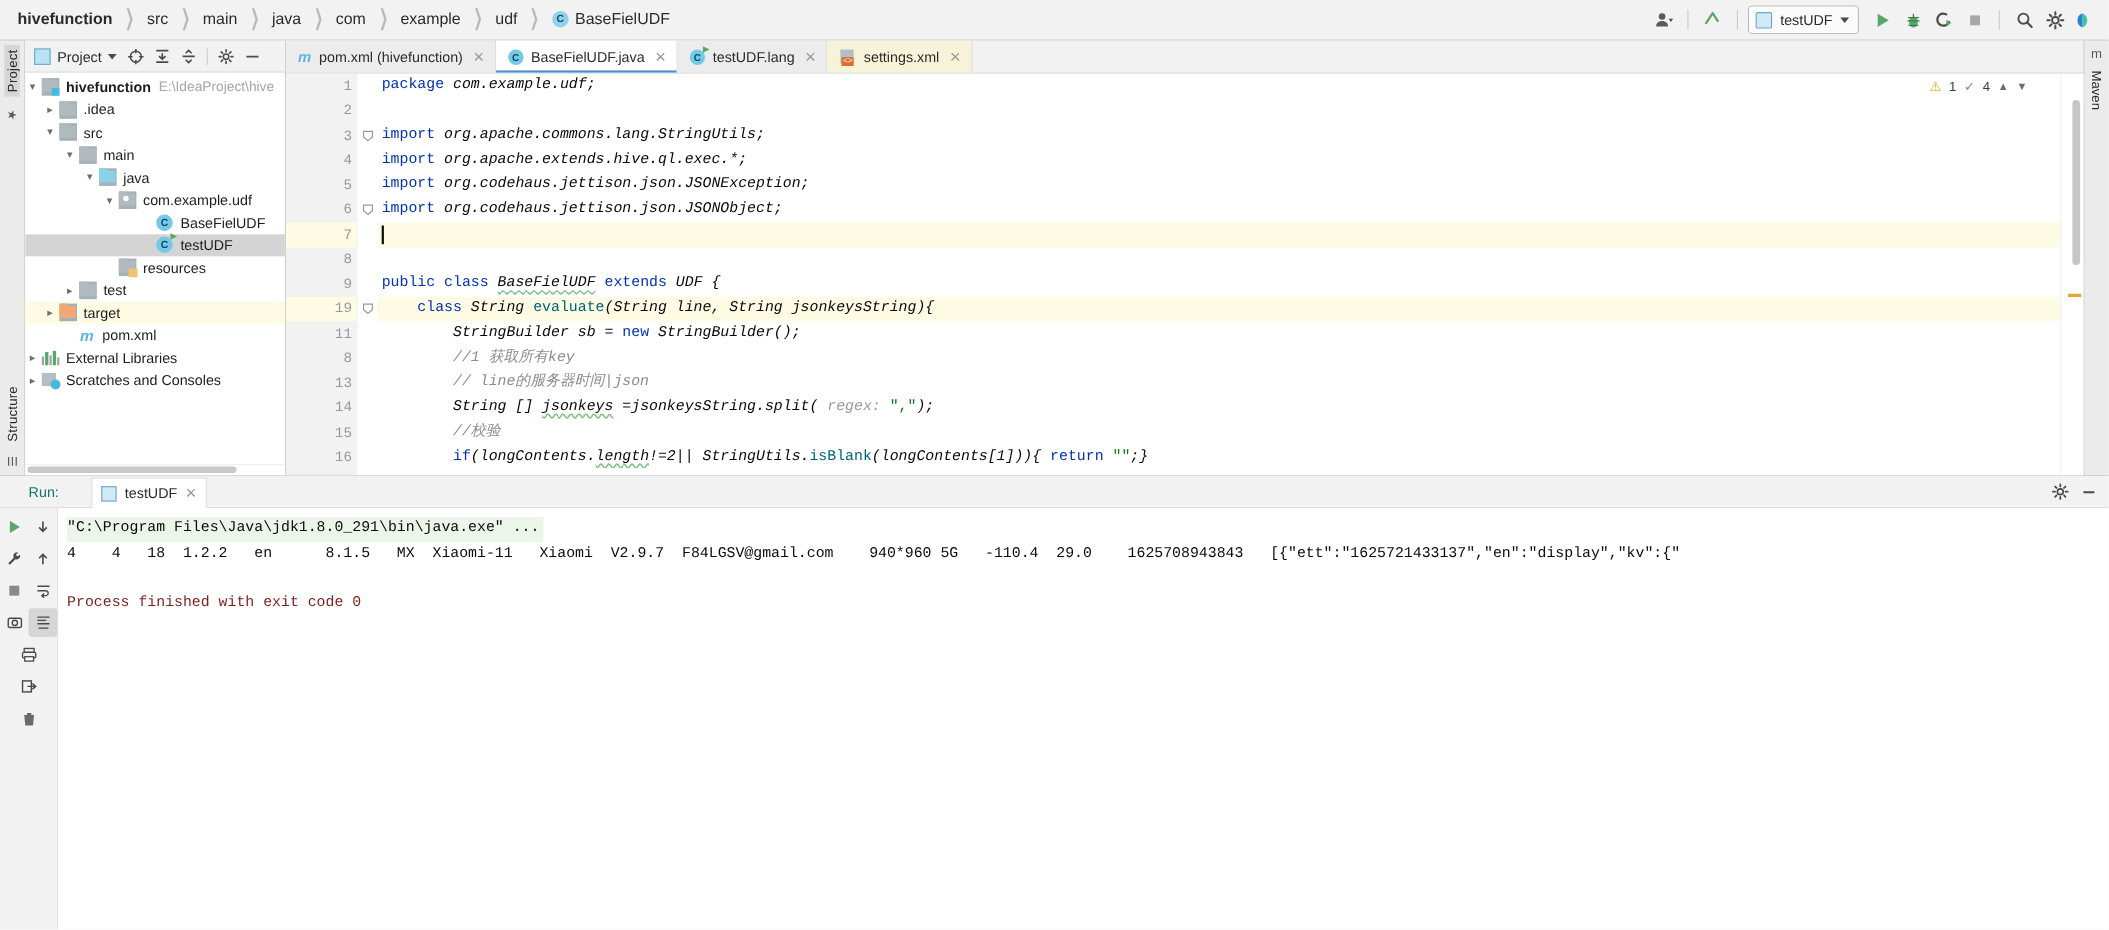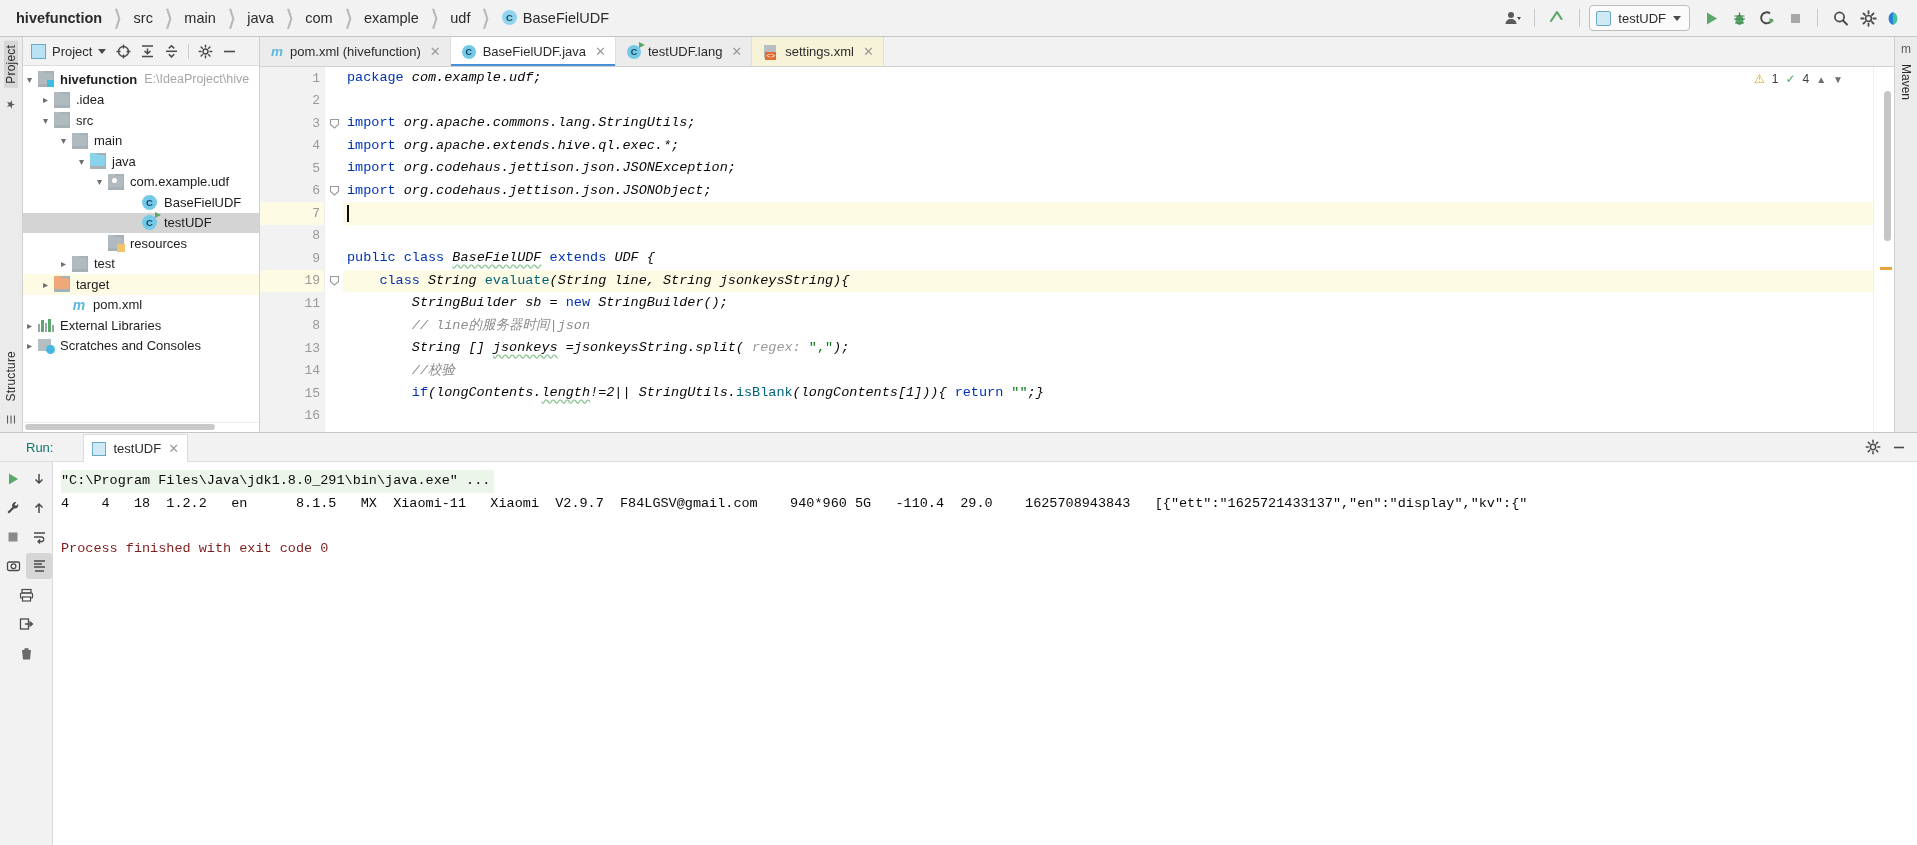--- a/index.html
+++ b/index.html
@@ -610,20 +610,21 @@
             <div class="cline"></div>
             <div class="cline"><span class="kw">import </span><span class="plain">org.apache.commons.lang.StringUtils;</span></div>
             <div class="cline"><span class="kw">import </span><span class="plain">org.apache.extends.hive.ql.exec.*;</span></div>
             <div class="cline"><span class="kw">import </span><span class="plain">org.codehaus.jettison.json.JSONException;</span></div>
             <div class="cline"><span class="kw">import </span><span class="plain">org.codehaus.jettison.json.JSONObject;</span></div>
             <div class="cline hl"></div>
             <div class="cline"></div>
             <div class="cline"><span class="kw">public class </span><span class="plain wavy">BaseFielUDF</span><span class="plain"> </span><span class="kw">extends</span><span class="plain"> UDF {</span></div>
             <div class="cline hl"><span class="plain">    </span><span class="kw">class </span><span class="plain">String </span><span class="meth">evaluate</span><span class="plain">(String line, String jsonkeysString){</span></div>
             <div class="cline"><span class="plain">        StringBuilder sb = </span><span class="kw">new</span><span class="plain"> StringBuilder();</span></div>
+            <div class="cline"><span class="cmt">        //1 获取所有key</span></div>
             <div class="cline"><span class="cmt">        // line的服务器时间|json</span></div>
             <div class="cline"><span class="plain">        String [] </span><span class="plain wavy">jsonkeys</span><span class="plain"> =jsonkeysString.split( </span><span class="hint">regex:</span><span class="plain"> </span><span class="str">","</span><span class="plain">);</span></div>
             <div class="cline"><span class="cmt">        //校验</span></div>
             <div class="cline"><span class="plain">        </span><span class="kw">if</span><span class="plain">(longContents.</span><span class="plain wavy">length</span><span class="plain">!=2|| StringUtils.</span><span class="meth">isBlank</span><span class="plain">(longContents[1])){ </span><span class="kw">return</span><span class="plain"> </span><span class="str">""</span><span class="plain">;}</span></div>
           </div>
           <div class="caret-line" style="left:4px; top:138px;"></div>
           <div class="editor-topright">
             <span class="hdr-warn">⚠</span>
             <span>1</span>
             <span class="hdr-grn">✓</span>

